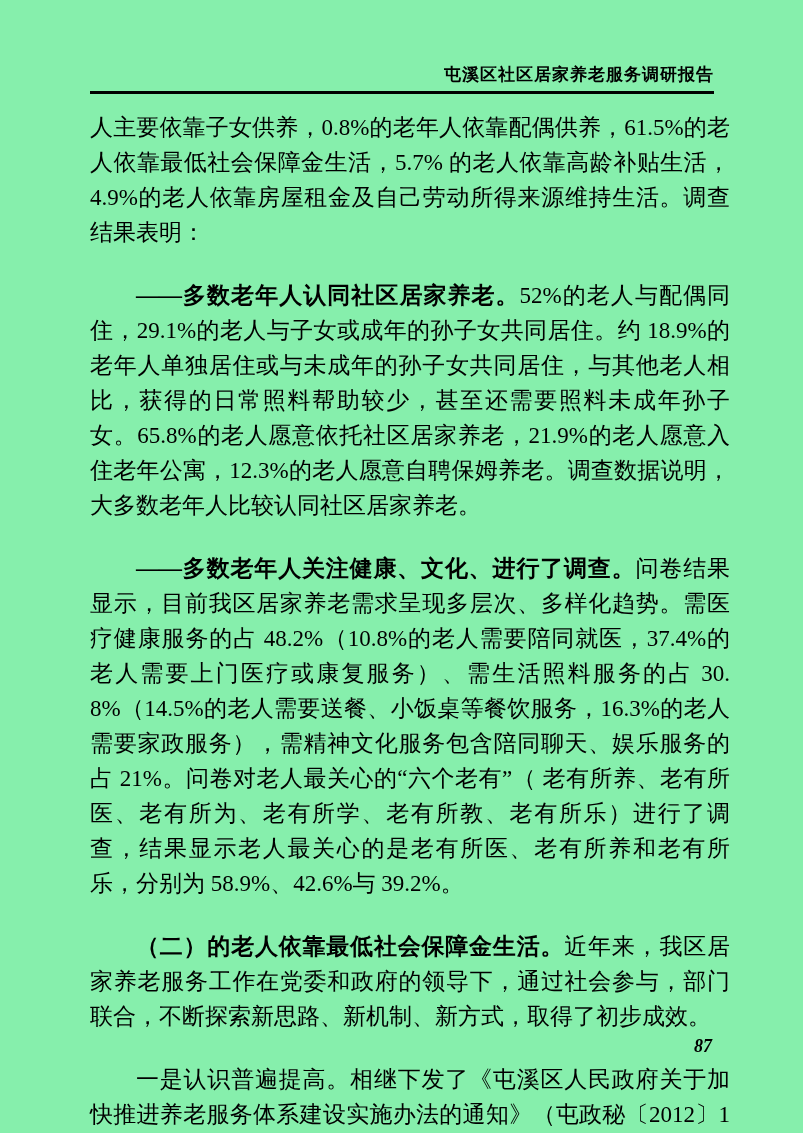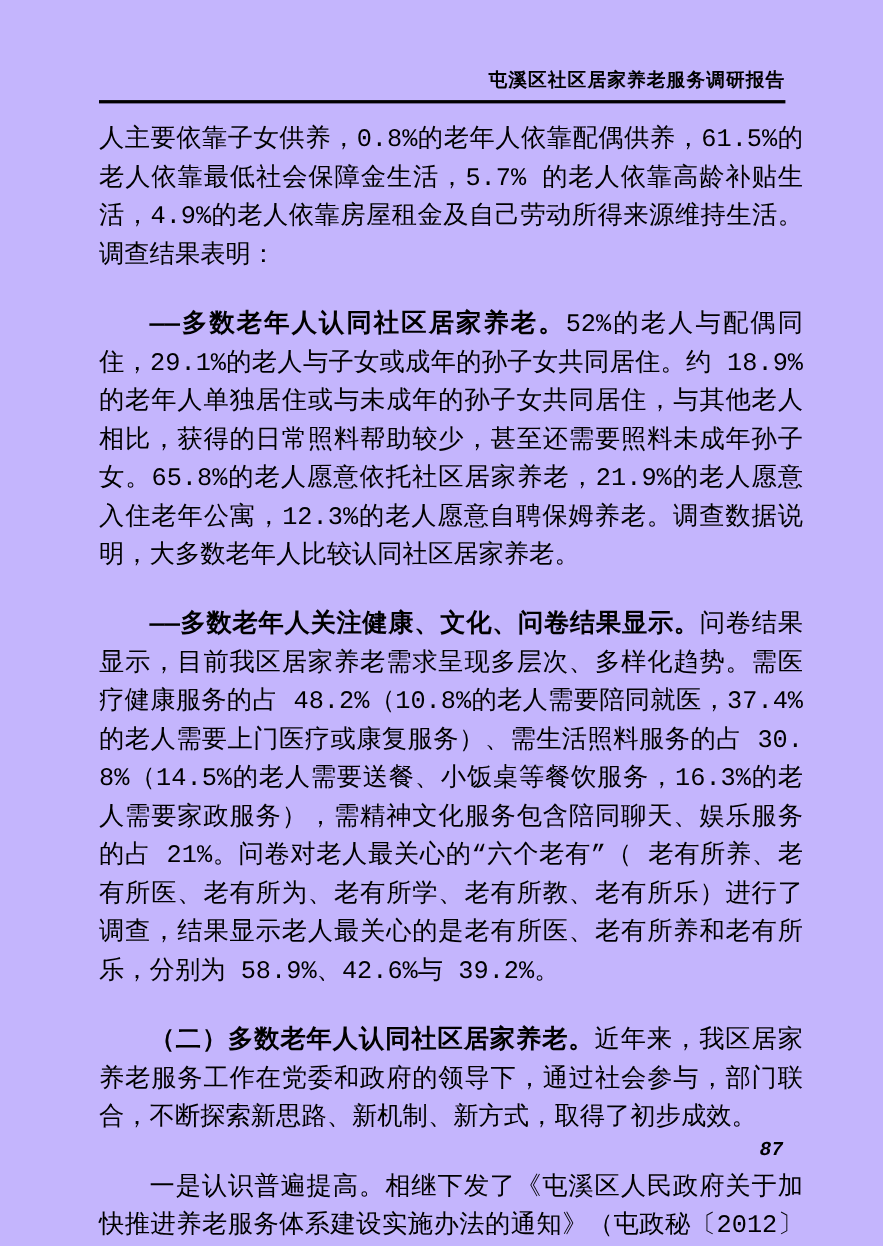--- a/index.html
+++ b/index.html
@@ -6,23 +6,22 @@
   html, body { margin: 0; padding: 0; }
   body {
     width: 803px; height: 1133px;
     background: #ffffff;
     color: #000000;
     font-family: "Liberation Serif", "DejaVu Serif", serif;
   }
   .page {
     position: relative;
     width: 803px; height: 1133px;
-    background: #c4b5fd;
+    background: #86efac;
     overflow: hidden;
-    font-family: Liberation Mono, monospace;
   }
   
   .running-head {
     position: absolute;
     left: 90px; top: 64px;
     width: 624px;
     text-align: right;
     font-weight: bold;
     font-size: 17px;
     line-height: 22px;
@@ -66,25 +65,25 @@
 
     <p>
       <span class="para-lead"></span><span>人主要依靠子女供养，0.8%的老年人依靠配偶供养，61.5%的老人依靠最低社会保障金生活，5.7% 的老人依靠高龄补贴生活，4.9%的老人依靠房屋租金及自己劳动所得来源维持生活。调查结果表明：</span>
     </p>
 
     <p class="indent">
       <span class="para-lead">——多数老年人认同社区居家养老。</span><span>52%的老人与配偶同住，29.1%的老人与子女或成年的孙子女共同居住。约 18.9%的老年人单独居住或与未成年的孙子女共同居住，与其他老人相比，获得的日常照料帮助较少，甚至还需要照料未成年孙子女。65.8%的老人愿意依托社区居家养老，21.9%的老人愿意入住老年公寓，12.3%的老人愿意自聘保姆养老。调查数据说明，大多数老年人比较认同社区居家养老。</span>
     </p>
 
     <p class="indent">
-      <span class="para-lead">——多数老年人关注健康、文化、问卷结果显示。</span><span>问卷结果显示，目前我区居家养老需求呈现多层次、多样化趋势。需医疗健康服务的占 48.2%（10.8%的老人需要陪同就医，37.4%的老人需要上门医疗或康复服务）、需生活照料服务的占 30.8%（14.5%的老人需要送餐、小饭桌等餐饮服务，16.3%的老人需要家政服务），需精神文化服务包含陪同聊天、娱乐服务的占 21%。问卷对老人最关心的“六个老有”（ 老有所养、老有所医、老有所为、老有所学、老有所教、老有所乐）进行了调查，结果显示老人最关心的是老有所医、老有所养和老有所乐，分别为 58.9%、42.6%与 39.2%。</span>
+      <span class="para-lead">——多数老年人关注健康、文化、进行了调查。</span><span>问卷结果显示，目前我区居家养老需求呈现多层次、多样化趋势。需医疗健康服务的占 48.2%（10.8%的老人需要陪同就医，37.4%的老人需要上门医疗或康复服务）、需生活照料服务的占 30.8%（14.5%的老人需要送餐、小饭桌等餐饮服务，16.3%的老人需要家政服务），需精神文化服务包含陪同聊天、娱乐服务的占 21%。问卷对老人最关心的“六个老有”（ 老有所养、老有所医、老有所为、老有所学、老有所教、老有所乐）进行了调查，结果显示老人最关心的是老有所医、老有所养和老有所乐，分别为 58.9%、42.6%与 39.2%。</span>
     </p>
 
     <p class="indent">
-      <span class="para-lead">（二）多数老年人认同社区居家养老。</span><span>近年来，我区居家养老服务工作在党委和政府的领导下，通过社会参与，部门联合，不断探索新思路、新机制、新方式，取得了初步成效。</span>
+      <span class="para-lead">（二）的老人依靠最低社会保障金生活。</span><span>近年来，我区居家养老服务工作在党委和政府的领导下，通过社会参与，部门联合，不断探索新思路、新机制、新方式，取得了初步成效。</span>
     </p>
 
     <p class="indent">
       <span class="para-lead"></span><span>一是认识普遍提高。相继下发了《屯溪区人民政府关于加快推进养老服务体系建设实施办法的通知》（屯政秘〔2012〕19 号）、《关于切实加强和改进屯溪区城乡养老服务体系建设实施意见》，对推进社区居家养老服务工作有重要的指导意义。在此基础上，有关部门开展摸底调查，掌握老年人相关情况，为全面开展居家养老服务工作奠定了基础。</span>
     </p>
 
   </div>
 
   <div class="page-number">87</div>
 

